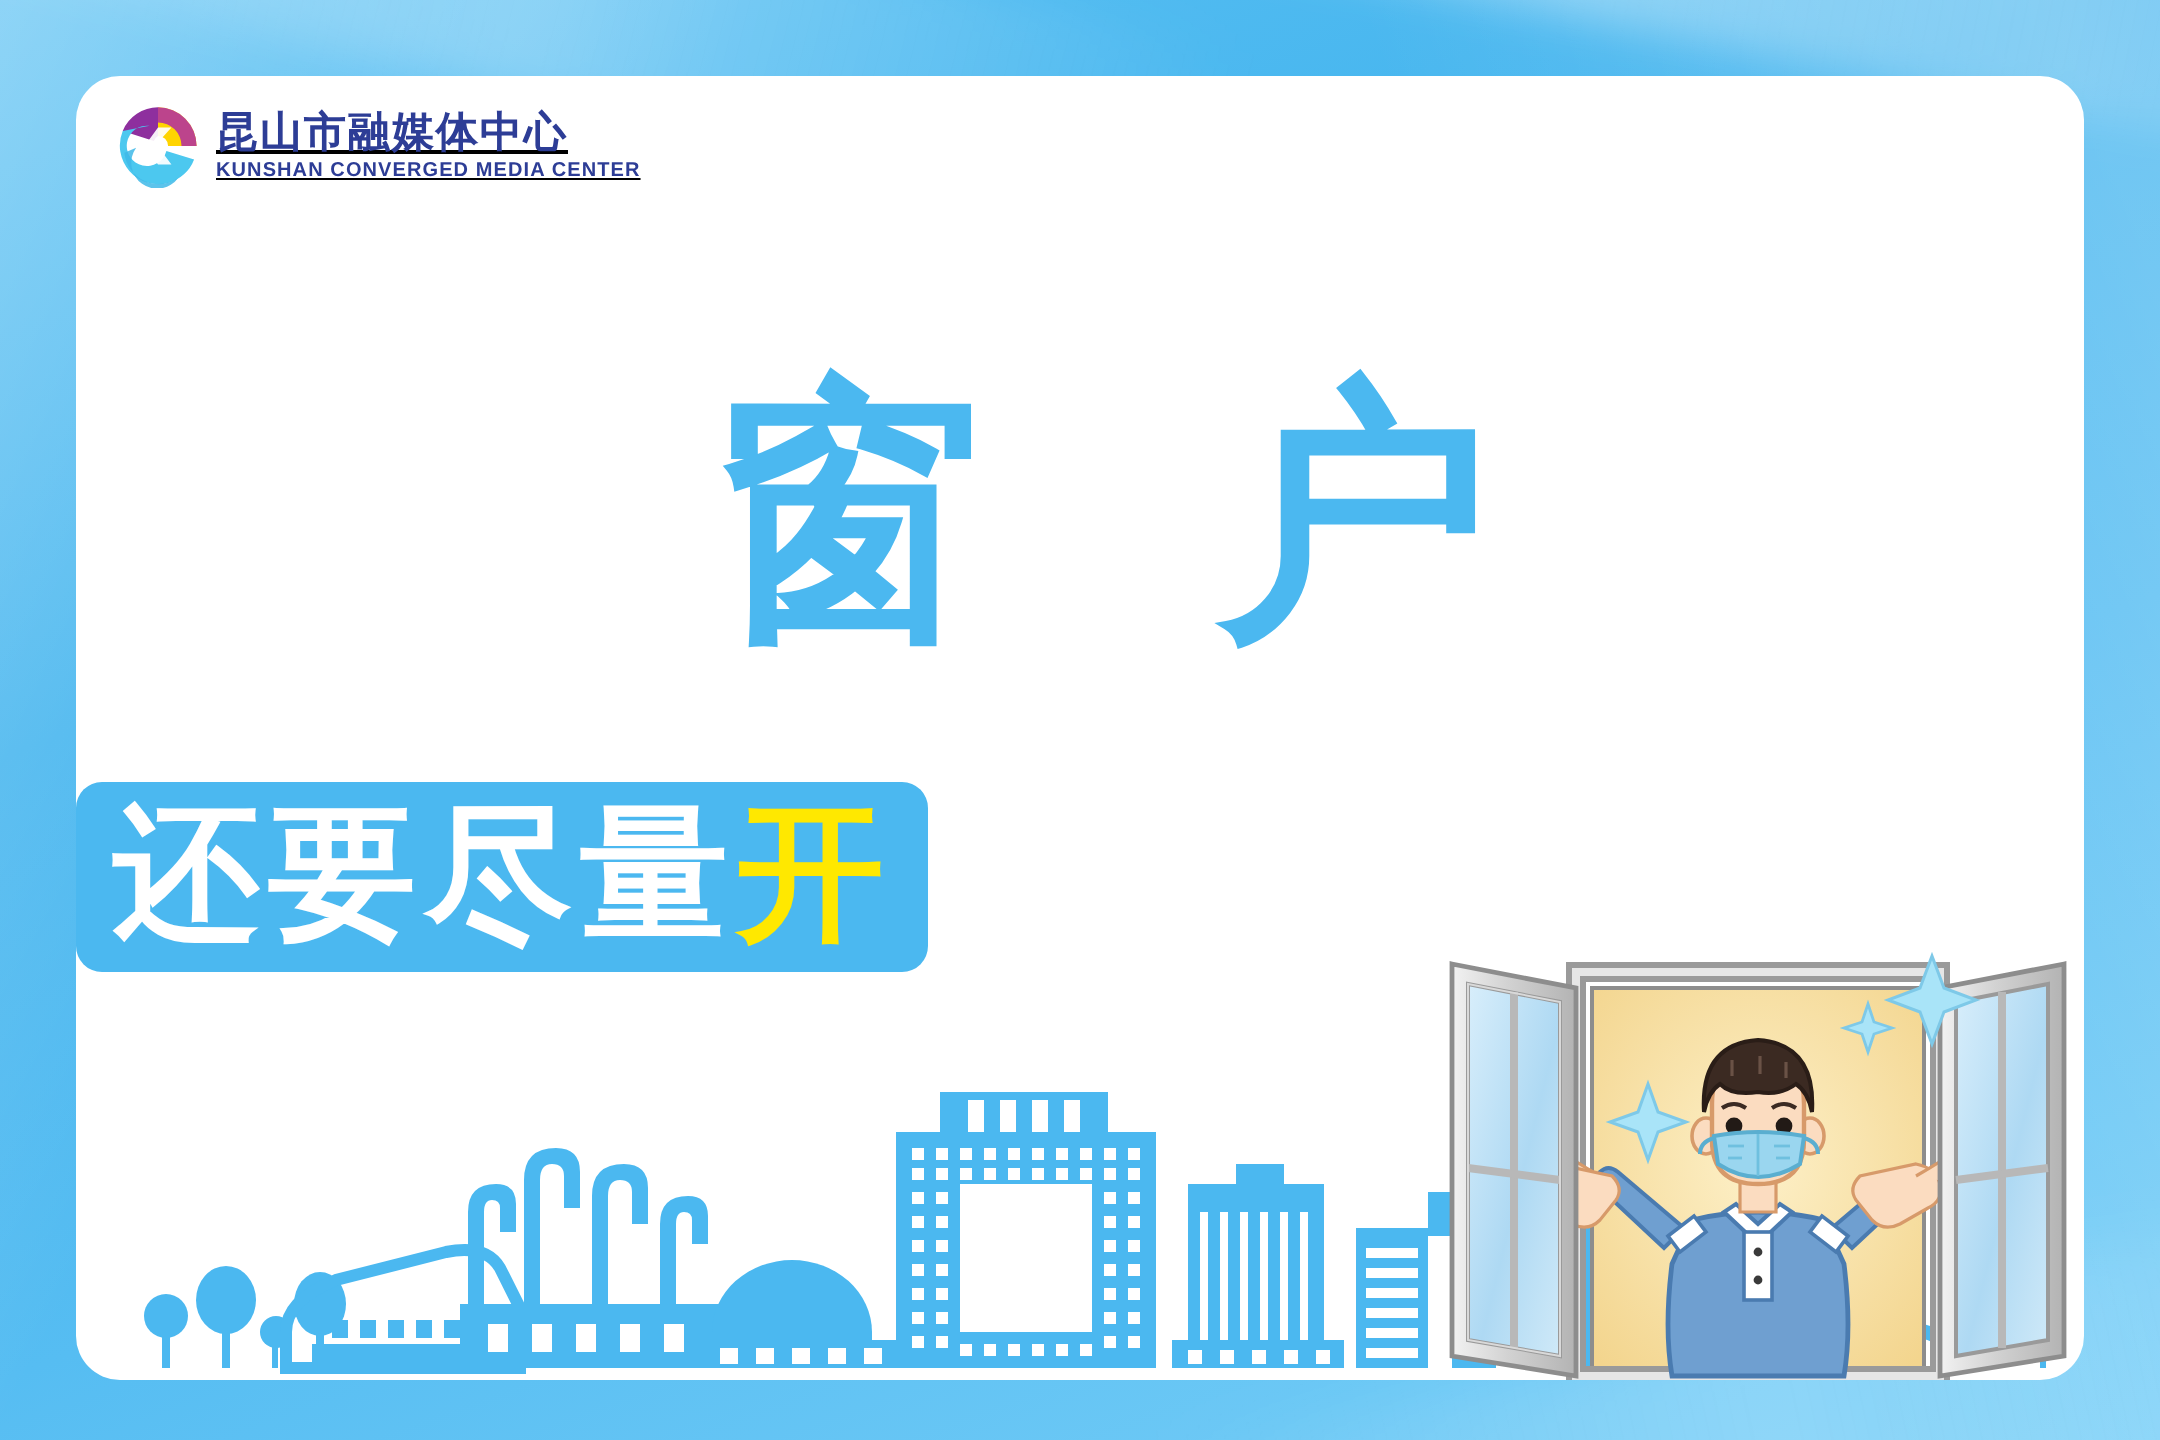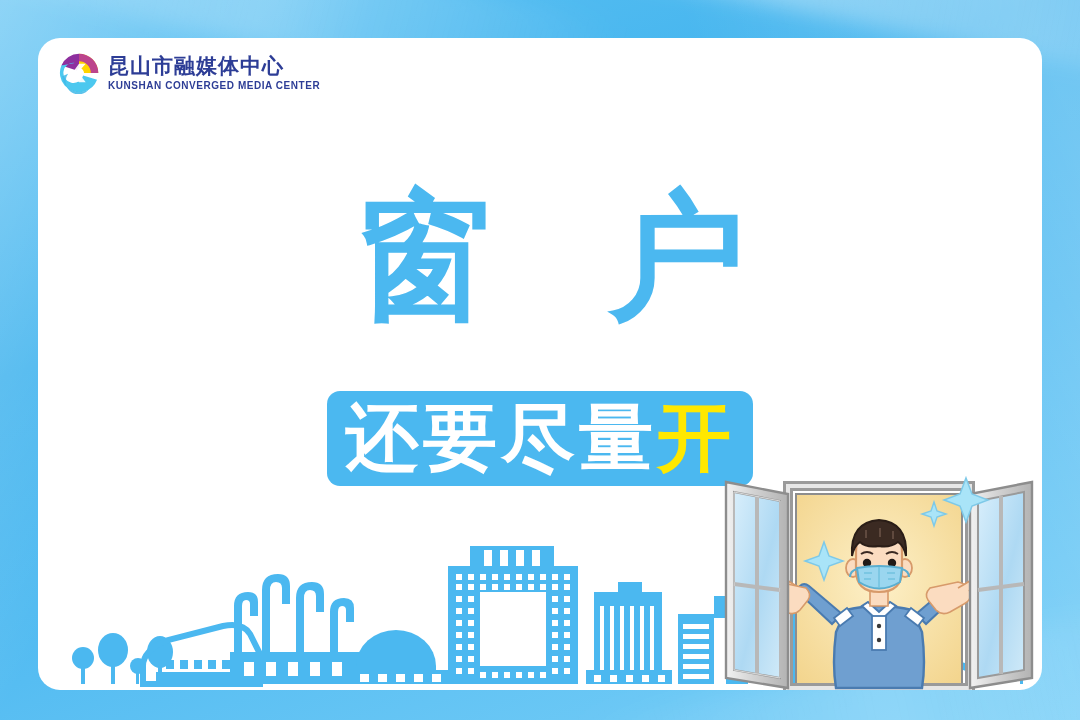--- a/index.html
+++ b/index.html
@@ -33,21 +33,21 @@
     transform:rotate(-12deg);filter:blur(14px);
   }
 
   
   .card{
     position:absolute;left:38px;top:38px;width:1004px;height:652px;
     background:#ffffff;border-radius:22px;overflow:hidden;
   }
 
   
-  .logo{position:absolute;left:20px;top:14px;display:flex;align-items:center;gap:8px;}
+  .logo{position:absolute;left:20px;top:14px;display:flex;align-items:center;gap:8px;text-decoration:underline;}
   .logo-mark{width:42px;height:42px;flex:0 0 42px;}
   .logo-text{display:flex;flex-direction:column;line-height:1;}
   .logo-cn{
     font-size:21px;font-weight:bold;color:#2d3d96;letter-spacing:1px;
     font-family:"DejaVu Sans","Liberation Sans",sans-serif;
   }
   .logo-en{
     font-size:10px;font-weight:bold;color:#2d3d96;letter-spacing:.55px;
     margin-top:4px;
   }
@@ -56,21 +56,21 @@
   .headline{
     position:absolute;left:0;right:0;top:150px;text-align:center;
     font-family:"DejaVu Sans","Liberation Sans",sans-serif;
     font-size:138px;font-weight:bold;color:#4bb8f0;
     letter-spacing:34px;text-indent:34px;line-height:1;
     white-space:nowrap;
     margin-left:20px;
   }
 
   
-  .banner-wrap{position:absolute;left:0;right:0;top:353px;display:flex;justify-content:center;border-radius:16px;}
+  .banner-wrap{position:absolute;left:0;right:0;top:353px;display:flex;border-radius:16px;}
   .banner{
     background:#4bb8f0;border-radius:13px;
     padding:9px 18px 12px 18px;
     display:flex;align-items:baseline;
   }
   .banner span{
     font-family:"DejaVu Sans","Liberation Sans",sans-serif;
     font-size:74px;font-weight:bold;line-height:1;letter-spacing:4px;
   }
   .banner .b-white{color:#ffffff;}

